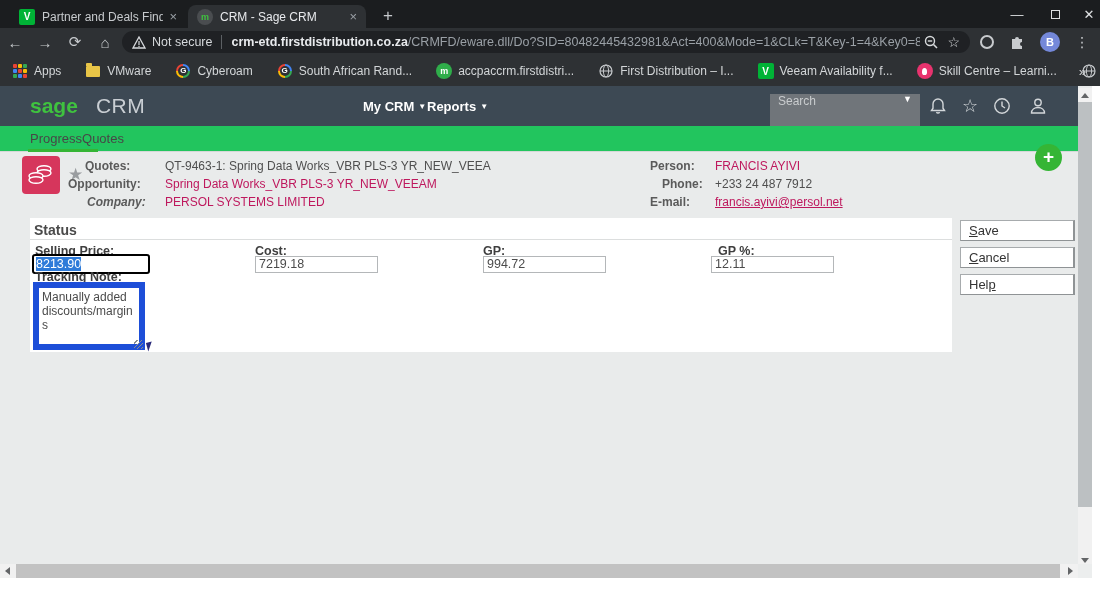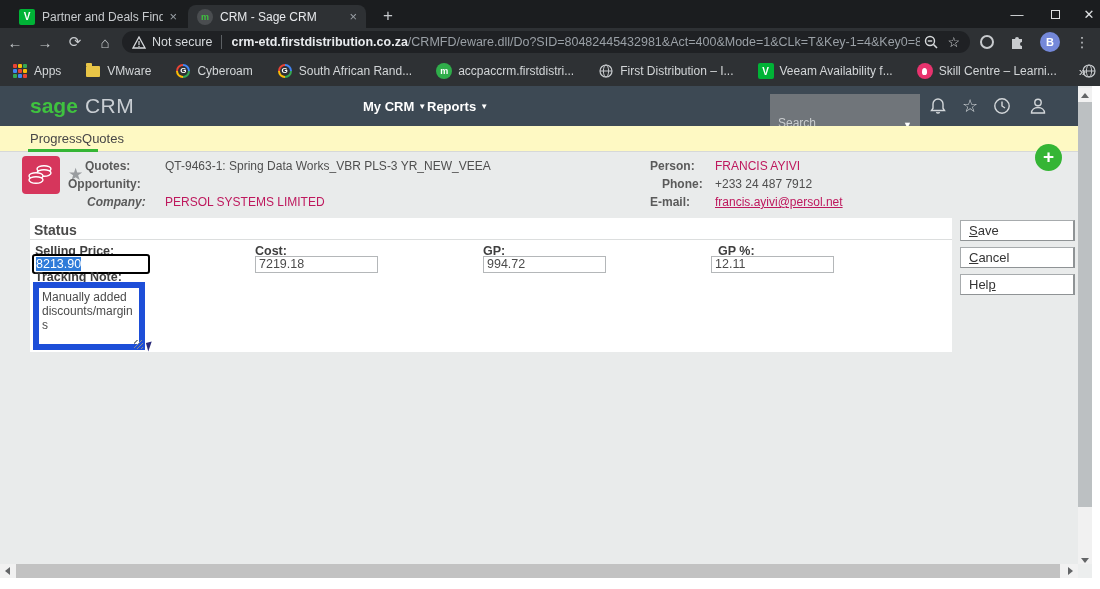--- a/index.html
+++ b/index.html
@@ -55,32 +55,32 @@
   .bm-chevrons { position:absolute; right:14px; color:#cfd2d4; font-size:13px; }
 
   
   .page { position:absolute; left:0; top:86px; width:1092px; height:503px; background:#e9ebeb; }
   .edge-right { position:absolute; left:1092px; top:86px; width:8px; height:503px; background:#fff; }
 
   
   .crm-header { position:absolute; left:0; top:0; width:1078px; height:40px; background:#3d4954; }
   .logo { position:absolute; left:30px; top:8px; font-size:21px; }
   .logo .sage { color:#3fc23f; font-weight:bold; }
-  .logo .crm { color:#c9ced3; margin-left:7px; font-weight:normal; letter-spacing:0.5px; }
+  .logo .crm { color:#c9ced3; margin-left:18px; font-weight:normal; letter-spacing:0.5px; }
   .crm-menu { position:absolute; top:13px; font-size:13px; font-weight:bold; color:#fff; }
   .menu-mycrm { left:363px; } .menu-reports { left:427px; }
   .caret { font-size:8px; color:#fff; margin-left:4px; vertical-align:2px; }
-  .crm-search { position:absolute; left:770px; top:8px; width:150px; height:36px; background:#70757a; display:flex; align-items:flex-end; padding:0 8px; }
+  .crm-search { position:absolute; left:770px; top:8px; width:150px; height:36px; background:#70757a; display:flex; align-items:flex-start; padding:0 8px; }
   .crm-search .ph { color:#c9ccce; font-size:12px; flex:1; }
   .crm-search .caret { font-size:9px; }
   .hicon { position:absolute; top:10px; width:20px; height:20px; color:#d3d7da; }
   .hi-bell { left:928px; } .hi-star { left:960px; font-size:18px; line-height:20px; text-align:center; } .hi-clock { left:992px; } .hi-person { left:1028px; }
 
   
-  .tabrow { position:absolute; left:0; top:40px; width:1078px; height:26px; background:#fef9c3; border-bottom:1px solid #d6d8d8; }
+  .tabrow { position:absolute; left:0; top:40px; width:1078px; height:26px; background:#22c55e; border-bottom:1px solid #d6d8d8; }
   .pq-tab { position:absolute; left:30px; top:5px; font-size:13px; color:#474747; }
   .pq-underline { position:absolute; left:28px; top:23px; width:70px; height:3px; background:#35b535; }
 
   
   .banner { position:absolute; left:0; top:67px; width:1078px; height:65px; }
   .quote-tile { position:absolute; left:22px; top:3px; width:38px; height:38px; background:#d6365c; border-radius:4px; display:flex; align-items:center; justify-content:center; }
   .banner-star { position:absolute; left:68px; top:11px; color:#9a9da0; font-size:17px; }
   .ctx-row { position:absolute; font-size:12px; height:18px; line-height:18px; white-space:nowrap; }
   .ctx-label { font-weight:bold; color:#5a5a5a; }
   .ctx-val { color:#4f4f4f; }
@@ -302,20 +302,21 @@
             <ellipse cx="10" cy="15" rx="7" ry="3.2"></ellipse>
               <ellipse cx="10" cy="19" rx="7" ry="3.2"></ellipse>
           </g>
         </svg>
       </div>
       <span class="banner-star">★</span>
 
       <span class="ctx-row ctx-label" style="left:85px; top:4px;">Quotes:</span>
       <span class="ctx-row ctx-val" style="left:165px; top:4px;">QT-9463-1: Spring Data Works_VBR PLS-3 YR_NEW_VEEA</span>
       <span class="ctx-row ctx-label" style="left:68px; top:22px;">Opportunity:</span>
+      <span class="ctx-row green-link" style="left:165px; top:22px;">Spring Data Works_VBR PLS-3 YR_NEW_VEEAM</span>
       <span class="ctx-row ctx-label" style="left:87px; top:40px;font-style:italic;">Company:</span>
       <span class="ctx-row green-link" style="left:165px; top:40px;">PERSOL SYSTEMS LIMITED</span>
 
       <span class="ctx-row ctx-label" style="left:650px; top:4px;">Person:</span>
       <span class="ctx-row green-link" style="left:715px; top:4px;">FRANCIS AYIVI</span>
       <span class="ctx-row ctx-label" style="left:650px; top:22px;padding-left:12px;">Phone:</span>
       <span class="ctx-row ctx-val" style="left:715px; top:22px;">+233 24 487 7912</span>
       <span class="ctx-row ctx-label" style="left:650px; top:40px;">E-mail:</span>
       <span class="ctx-row green-link underlined" style="left:715px; top:40px;">francis.ayivi@persol.net</span>
 

